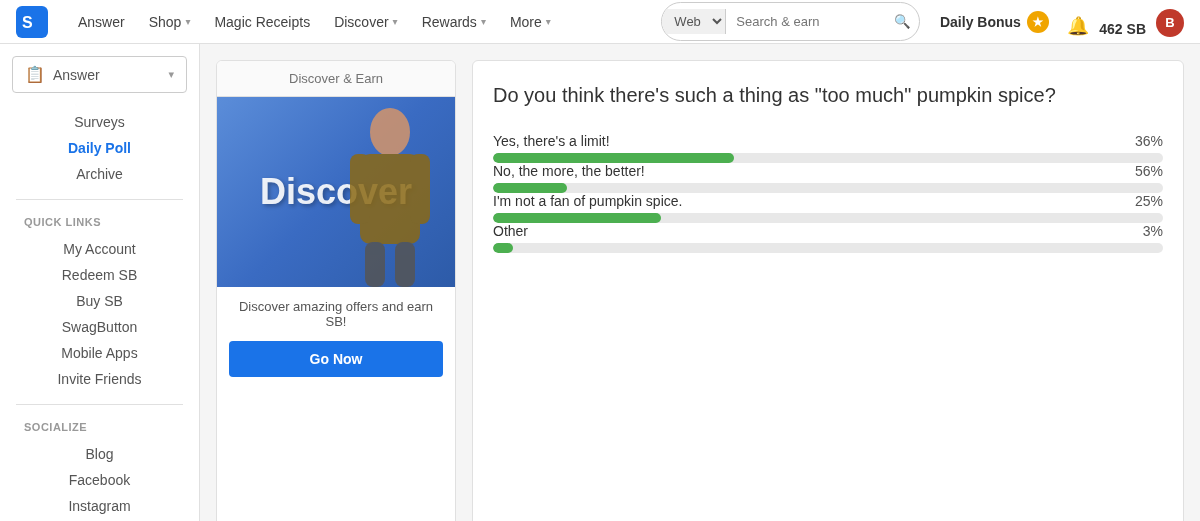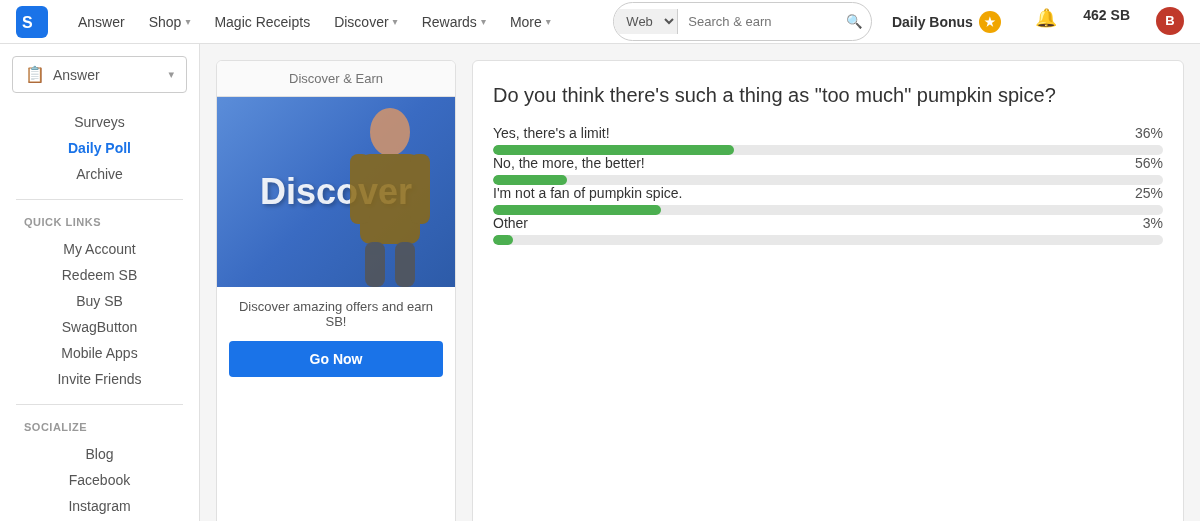--- a/index.html
+++ b/index.html
@@ -26,21 +26,21 @@
     .search-select {
       border: none; outline: none; background: #f0f0f0; padding: 4px 8px;
       font-size: 13px; color: #555; cursor: pointer; border-right: 1px solid #ccc;
     }
     .search-input {
       border: none; outline: none; padding: 11px 10px; font-size: 13px; width: 160px;
     }
     .search-btn {
       background: none; border: none; cursor: pointer; padding: 4px 8px; color: #999;
     }
-    .nav-right { display: flex; align-items: flex-start; gap: 26px; }
+    .nav-right { display: flex; align-items: flex-end; gap: 10px; }
     .daily-bonus-btn {
       display: flex; align-items: center; gap: 6px; background: none; border: none;
       cursor: pointer; font-size: 14px; font-weight: 600; color: #333; padding: 4px 8px;
     }
     .daily-bonus-icon {
       width: 22px; height: 22px; background: #f0a500; border-radius: 50%;
       display: flex; align-items: center; justify-content: center; color: #fff; font-size: 12px;
     }
     .bell-icon { font-size: 18px; color: #666; cursor: pointer; }
     .sb-badge {
@@ -103,21 +103,21 @@
     }
     .promo-text { padding: 12px; font-size: 13px; color: #555; text-align: center; }
     .promo-btn {
       margin: 0 12px 20px; width: calc(100% - 24px); padding: 10px;
       background: #1a73e8; color: #fff; border: none; border-radius: 4px;
       cursor: pointer; font-size: 14px; font-weight: 600;
     }
 
     
     .poll-section { flex: 1; background: #fff; border-radius: 6px; padding: 20px; border: 1px solid #e0e0e0; }
-    .poll-question { font-size: 20px; font-weight: 400; color: #333; margin-bottom: 16px; line-height: 1.4; }
+    .poll-question { font-size: 20px; font-weight: 400; color: #333; margin-bottom: 24px; line-height: 1.4; }
     .poll-options { display: flex; flex-direction: column; }
     .poll-option { }
     .poll-option-header { display: flex; justify-content: space-between; margin-bottom: 4px; }
     .poll-option-label { font-size: 14px; color: #333; }
     .poll-option-pct { font-size: 14px; color: #555; font-weight: 500; }
     .poll-bar-bg { height: 10px; background: #e8e8e8; border-radius: 5px; overflow: hidden; }
     .poll-bar-fill { height: 100%; background: #4caf50; border-radius: 5px; transition: width 0.3s; }
   </style>
 </head>
 <body>

